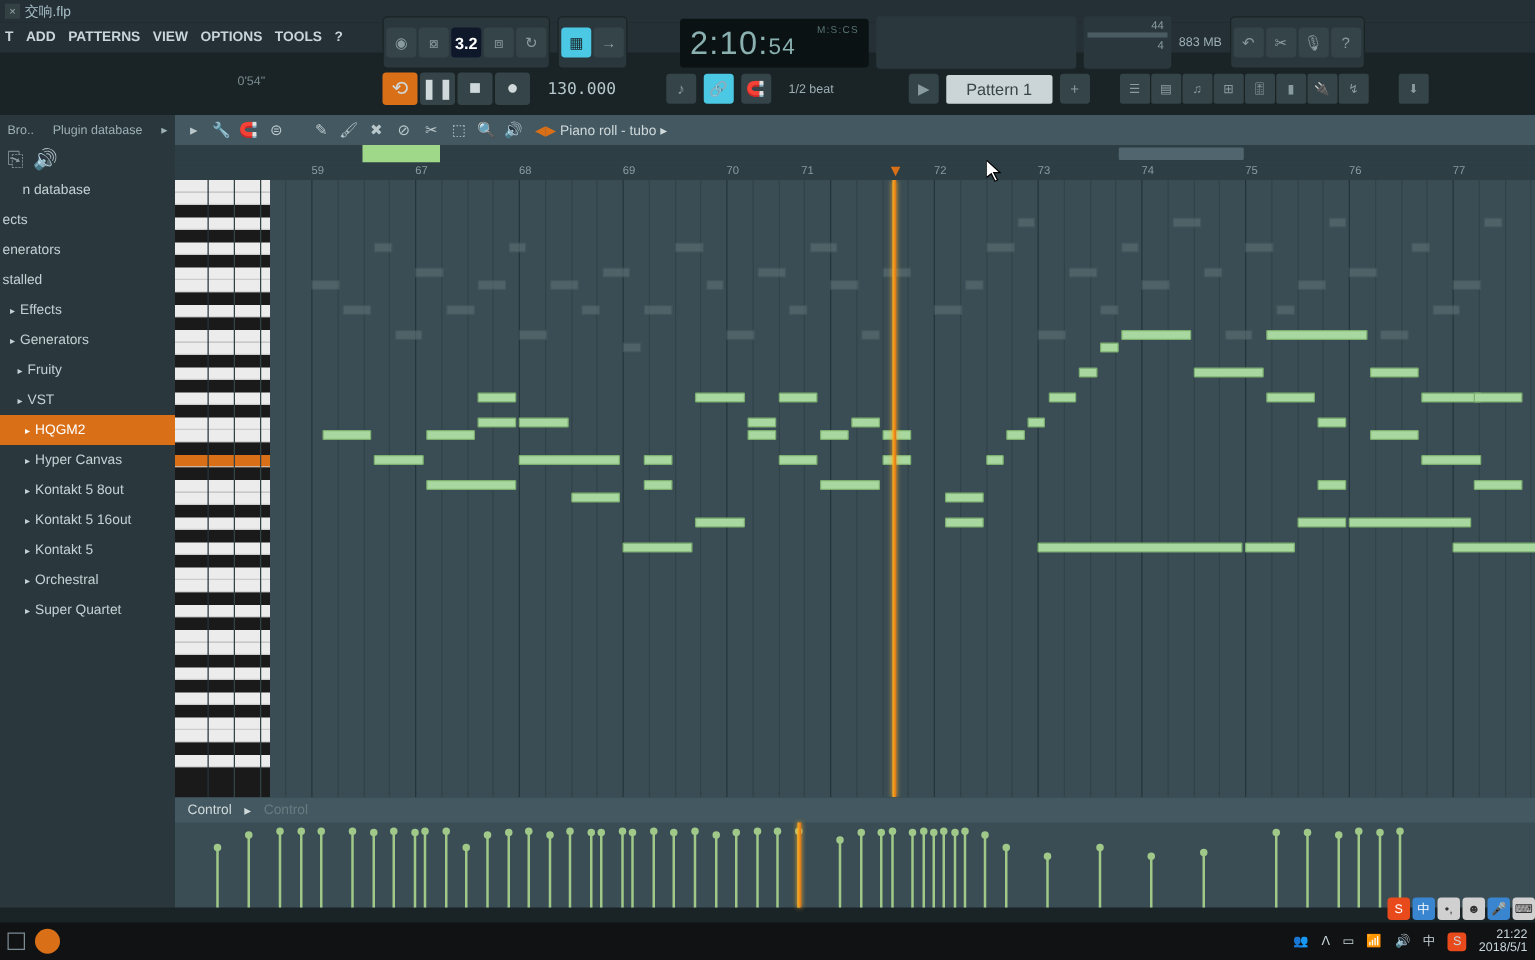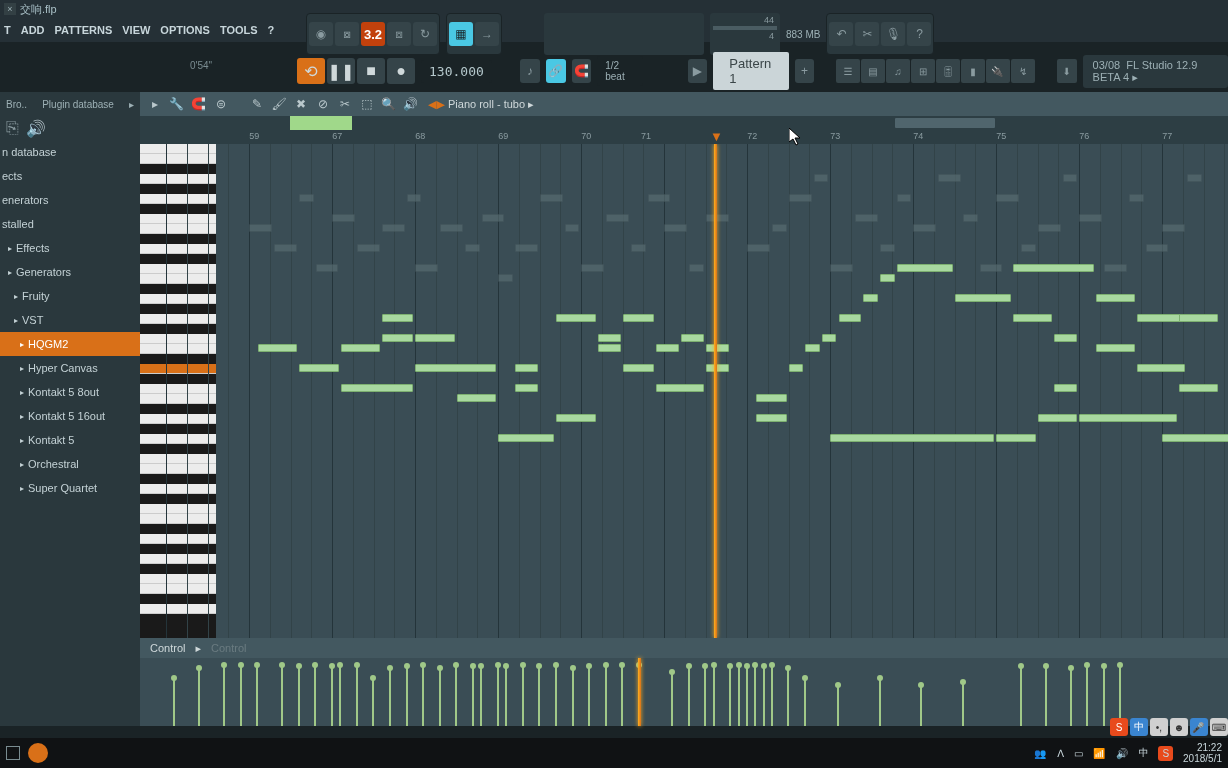--- a/index.html
+++ b/index.html
@@ -5,21 +5,21 @@
 *{margin:0;padding:0;box-sizing:border-box;font-family:Arial,sans-serif;user-select:none}
 body{width:1228px;height:768px;background:#1a2326;overflow:hidden;position:relative}
 .titlebar{height:18px;background:#253036;display:flex;align-items:center;padding:0 4px}
 .titlebar-x{width:12px;height:12px;background:#334044;color:#9db0b5;font-size:9px;line-height:12px;text-align:center;margin-right:4px}
 .titlebar-title{color:#a9c0c7;font-size:11px}
 .menubar{height:24px;background:#253036;display:flex;align-items:center;padding:0 4px;gap:10px}
 .menubar span{color:#c8d6db;font-size:11px;font-weight:bold;cursor:pointer}
 .topcontrols{position:absolute;top:10px;left:250px;right:0;height:48px;display:flex;gap:6px;align-items:center}
 .ctrl-group{background:#2a383d;border:1px solid #1a2326;border-radius:4px;height:42px;padding:2px;display:flex;align-items:center;gap:2px}
 .ctrl-btn{width:24px;height:24px;background:#354449;border-radius:3px;display:flex;align-items:center;justify-content:center;color:#8a9ba0;font-size:12px;cursor:pointer}
-.ctrl-btn.orange{background:#c2410c;color:#fff}
+.ctrl-btn.orange{background:#0f172a;color:#fff}
 .ctrl-btn.blue{background:#4ac8e4;color:#1a2326}
 .lcd{background:#0a1214;color:#7fa8a8;font-family:monospace;padding:4px 8px;border-radius:3px;font-size:22px;letter-spacing:1px}
 .lcd-time{font-size:26px;color:#8ab0b0}
 .tempo-box{background:#1a2326;color:#b5c8cc;padding:4px 8px;border-radius:3px;font-size:13px;font-family:monospace}
 .mem-panel{background:#2a383d;border-radius:3px;height:42px;width:70px;color:#8a9ba0;font-size:9px;padding:2px;text-align:center}
 .secondrow{position:absolute;top:56px;left:250px;right:0;height:30px;display:flex;align-items:center;gap:6px}
 .transport{display:flex;gap:2px}
 .transport-btn{width:28px;height:26px;background:#354449;border-radius:3px;display:flex;align-items:center;justify-content:center;color:#cfd8da;cursor:pointer}
 .transport-btn.orange{background:#d97018}
 .halfbeat{background:#1a2326;color:#9db0b5;font-size:10px;padding:4px 8px;border-radius:3px}
@@ -97,20 +97,24 @@
     <div class="ctrl-btn">⧇</div>
     <div class="ctrl-btn orange" style="font-size:13px;font-weight:bold">3.2</div>
     <div class="ctrl-btn">⧈</div>
     <div class="ctrl-btn">↻</div>
   </div>
   <div class="ctrl-group">
     <div class="ctrl-btn blue">▦</div>
     <div class="ctrl-btn">→</div>
   </div>
   <div style="width:30px"></div>
+  <div class="lcd lcd-time">
+    <span>2:10:</span><span style="font-size:18px">54</span>
+    <span style="font-size:8px;vertical-align:top;color:#5a7575">M:S:CS</span>
+  </div>
   <div style="background:#2a383d;width:160px;height:42px;border-radius:3px"></div>
   <div class="mem-panel">
     <div style="text-align:right;padding-right:4px">44</div>
     <div style="height:4px;background:#4a5c62;margin:1px"></div>
     <div style="text-align:right;padding-right:4px">4</div>
   </div>
   <div style="color:#9db0b5;font-size:10px">883 MB</div>
   <div class="ctrl-group">
     <div class="ctrl-btn">↶</div>
     <div class="ctrl-btn">✂</div>
@@ -143,37 +147,34 @@
     <div class="view-btn">▤</div>
     <div class="view-btn">♫</div>
     <div class="view-btn">⊞</div>
     <div class="view-btn">🎚</div>
     <div class="view-btn">▮</div>
     <div class="view-btn">🔌</div>
     <div class="view-btn">↯</div>
   </div>
   <div style="width:12px"></div>
   <div class="view-btn">⬇</div>
-  <div class="status-right">
-    <span>03/08</span>&nbsp;&nbsp;<span>FL Studio 12.9 BETA 4</span>&nbsp;▸
-  </div>
 </div>
 
 <div class="browser">
   <div class="browser-hdr">
     <span>Bro..</span>
     <span>Plugin database</span>
     <span>▸</span>
   </div>
   <div class="browser-tools">
     <span>⎘</span>
     <span style="color:#4ac8e4">🔊</span>
   </div>
   <div id="browser-list">
-      <div class="browser-item" style="padding-left: 2px;">n database</div>
+      <div class="browser-item" style="padding-left: 18px;">n database</div>
       <div class="browser-item" style="padding-left: 2px;">ects</div>
       <div class="browser-item" style="padding-left: 2px;">enerators</div>
       <div class="browser-item" style="padding-left: 2px;">stalled</div>
       <div class="browser-item" style="padding-left: 8px;"><span class="tri">▸</span>Effects</div>
       <div class="browser-item" style="padding-left: 8px;"><span class="tri">▸</span>Generators</div>
       <div class="browser-item" style="padding-left: 14px;"><span class="tri">▸</span>Fruity</div>
       <div class="browser-item" style="padding-left: 14px;"><span class="tri">▸</span>VST</div>
       <div class="browser-item sel" style="padding-left: 20px;"><span class="tri">▸</span>HQGM2</div>
       <div class="browser-item" style="padding-left: 20px;"><span class="tri">▸</span>Hyper Canvas</div>
       <div class="browser-item" style="padding-left: 20px;"><span class="tri">▸</span>Kontakt 5 8out</div>

